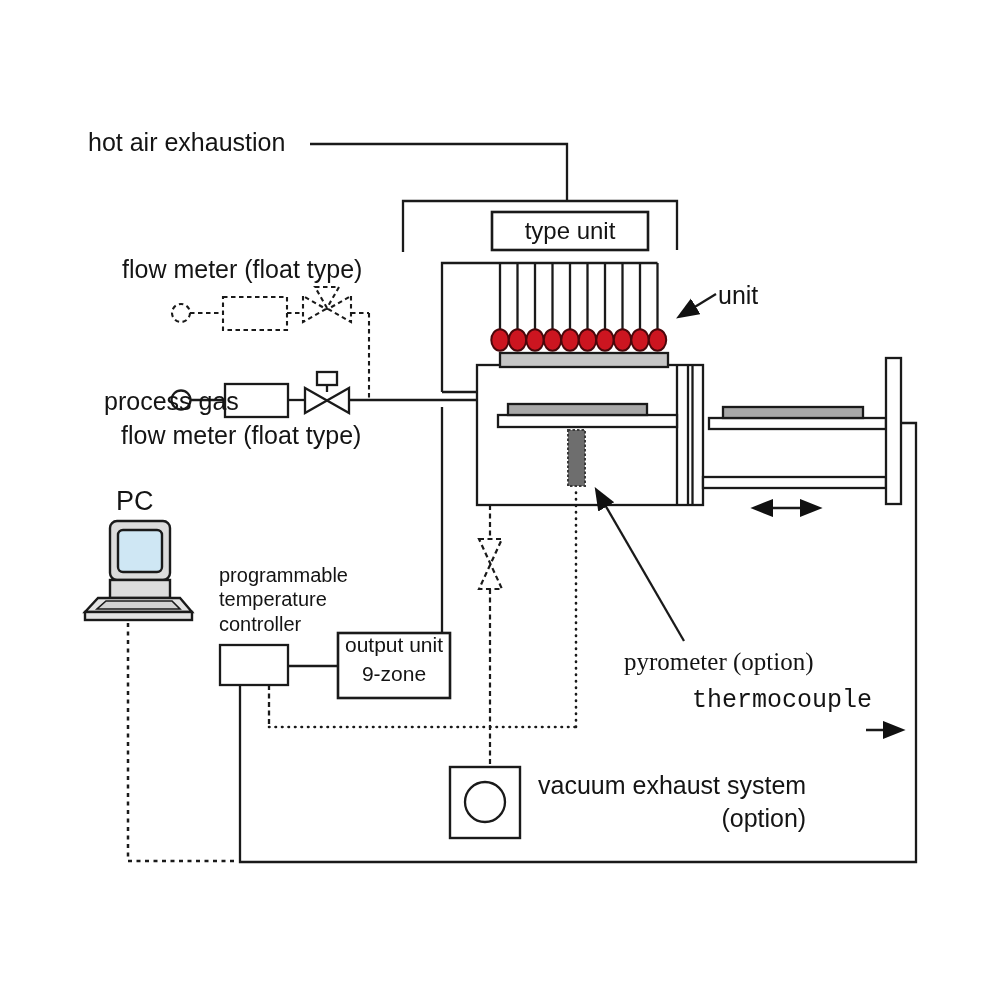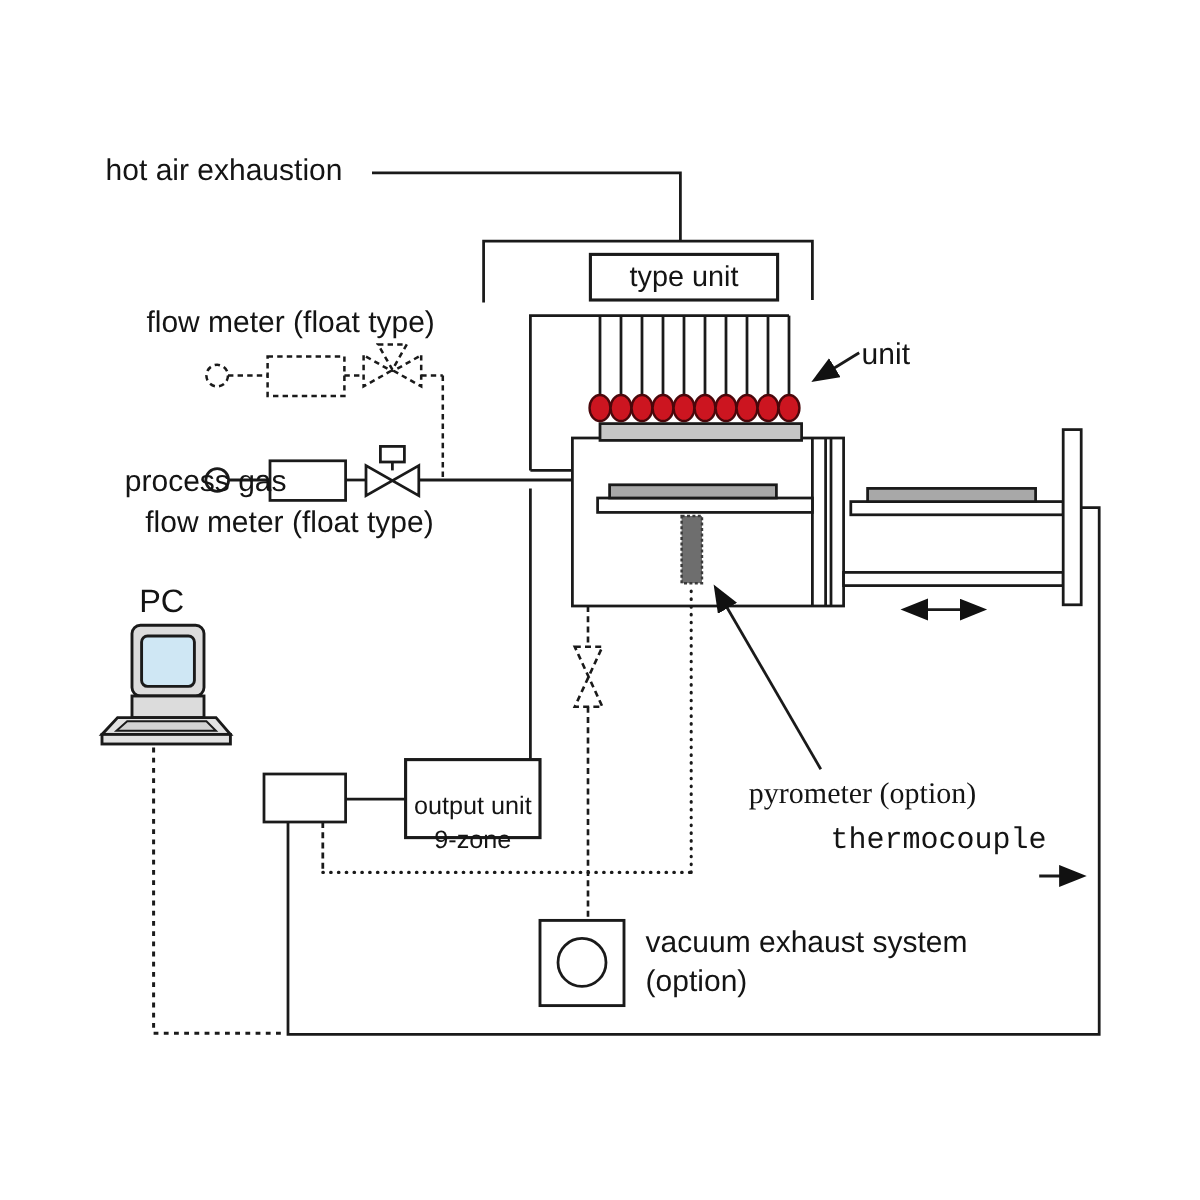--- a/index.html
+++ b/index.html
@@ -141,21 +141,24 @@
       <line x1="866" y1="730" x2="901" y2="730" marker-end="url(#arrE)"></line>
       <line x1="755" y1="508" x2="818" y2="508" marker-start="url(#arrE)" marker-end="url(#arrE)"></line>
     </g>
   </svg>
 
   <div class="lbl" style="left:88px;top:128px;">hot air exhaustion</div>
   <div class="lbl" style="left:122px;top:255px;">flow meter (float type)</div>
   <div class="lbl" style="left:104px;top:345px;margin-top:42px;">process gas</div>
   <div class="lbl" style="left:121px;top:421px;">flow meter (float type)</div>
   <div class="lbl" style="left:116px;top:486px;font-size:27px;">PC</div>
-  <div class="boxtext" style="left:338px;top:654px;width:112px;height:65px;font-size:21px;line-height:1.35;">output unit
+  <div class="lbl small pre" style="left:219px;top:563px;">programmable
+temperature
+controller</div>
+  <div class="boxtext" style="left:338px;top:627px;width:112px;height:65px;font-size:21px;line-height:1.35;">output unit
 9-zone</div>
   <div class="boxtext" style="left:492px;top:212px;width:156px;height:38px;font-size:24px;">type unit</div>
   <div class="lbl" style="left:718px;top:281px;">unit</div>
   <div class="lbl" style="left:624px;top:648px;font-family:Liberation Serif, serif;">pyrometer (option)</div>
   <div class="lbl" style="left:692px;top:687px;font-family:Liberation Mono, monospace;">thermocouple</div>
-  <div class="lbl pre" style="left:538px;top:769px;line-height:1.3;">vacuum exhaust system
+  <div class="lbl pre" style="left:538px;top:769px;line-height:1.3;text-align:right;">vacuum exhaust system
 (option)</div>
 </div>
 
 </body></html>

